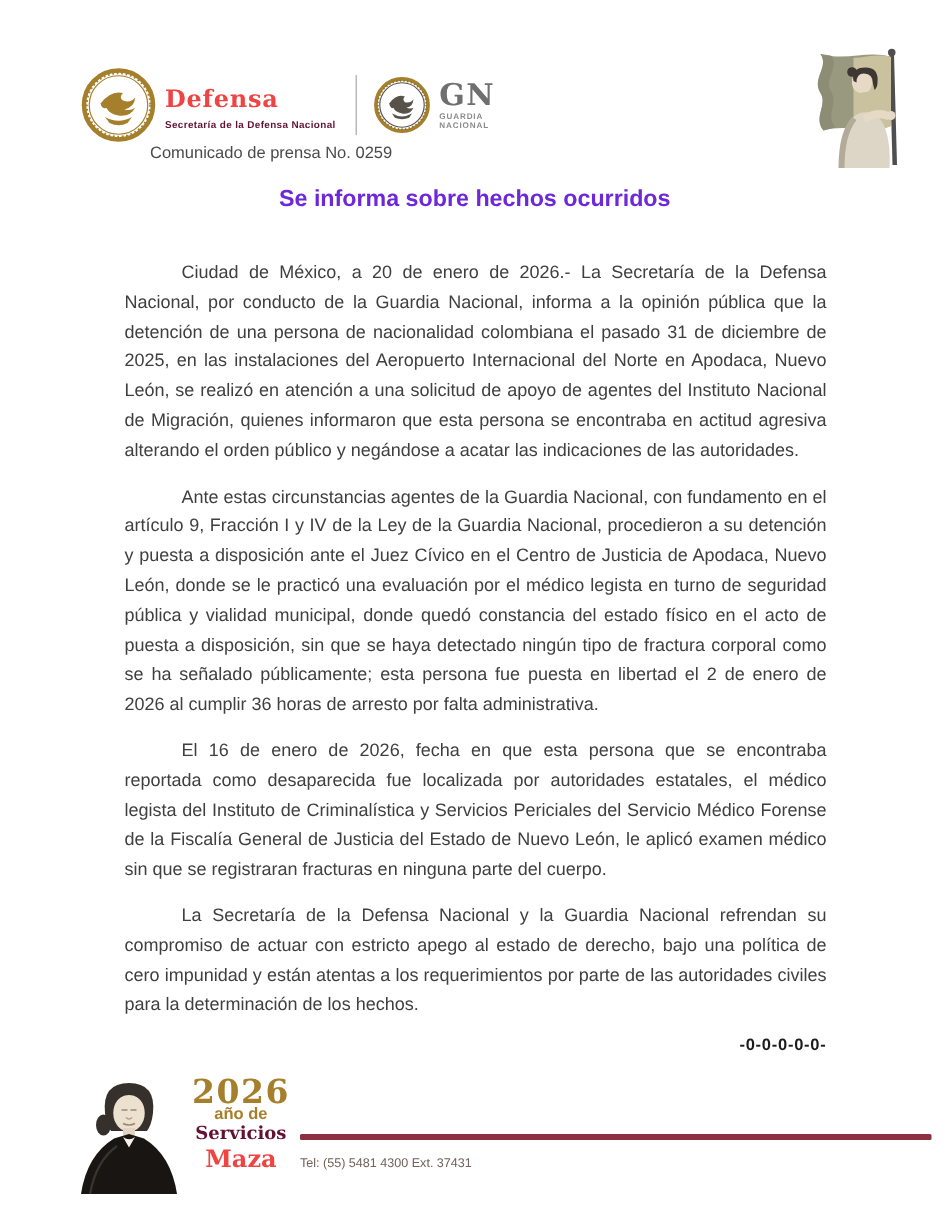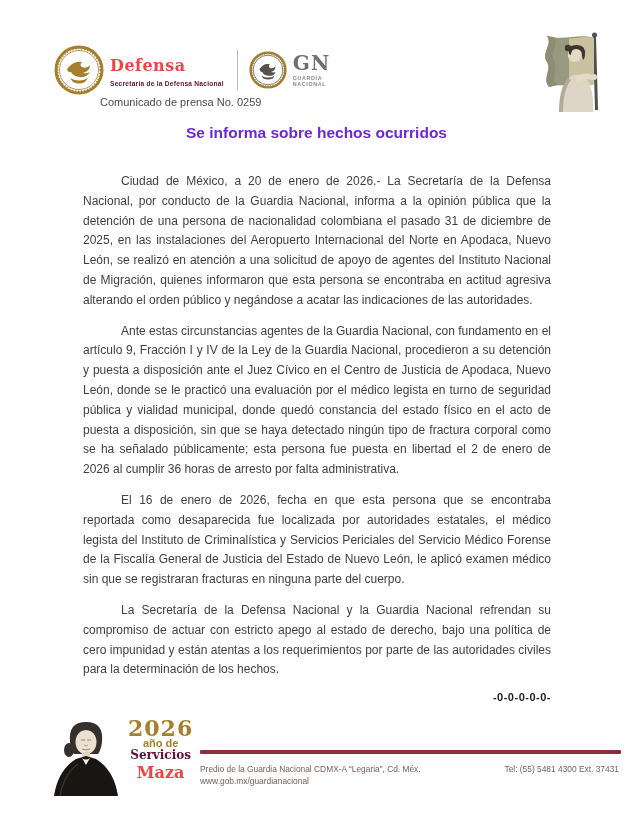--- a/index.html
+++ b/index.html
@@ -158,22 +158,18 @@
       <div class="maza-text">
         <div class="maza-year">2026</div>
         <div class="maza-prefix">año de</div>
         <div class="maza-name1">Servicios</div>
         <div class="maza-name2">Maza</div>
       </div>
     </div>
     <div class="footer-right">
       <div class="footer-rule"></div>
       <div class="footer-cols">
-        <div class="footer-address">
-          <div>Predio de la Guardia Nacional CDMX-A “Legaria”, Cd. Méx.</div>
-          <div>www.gob.mx/guardianacional</div>
-        </div>
         <div class="footer-phone">Tel: (55) 5481 4300 Ext. 37431</div>
       </div>
     </div>
   </footer>
 
 </div>
 
 </body></html>

